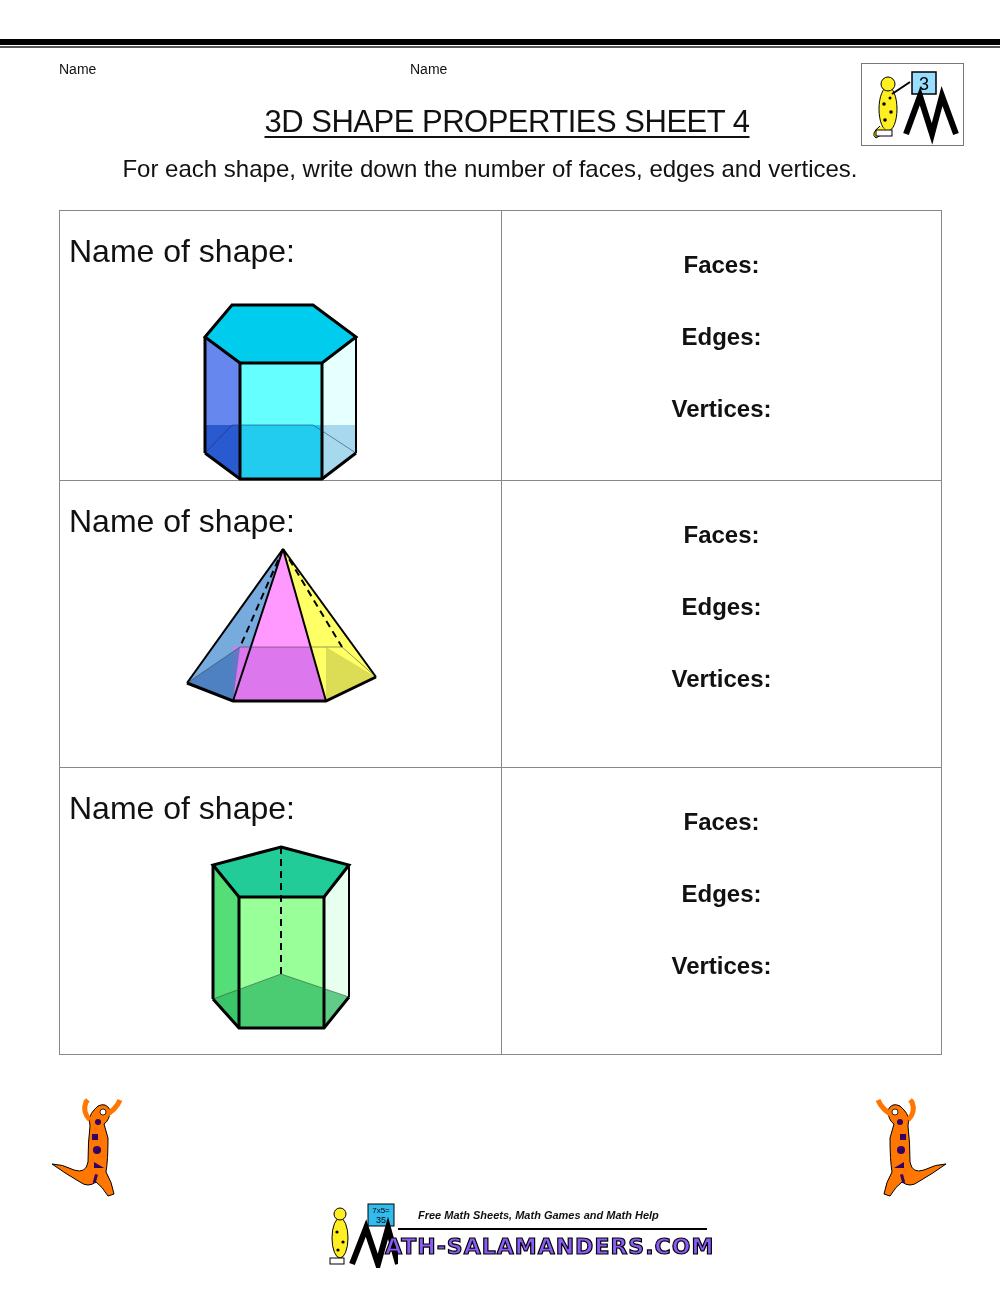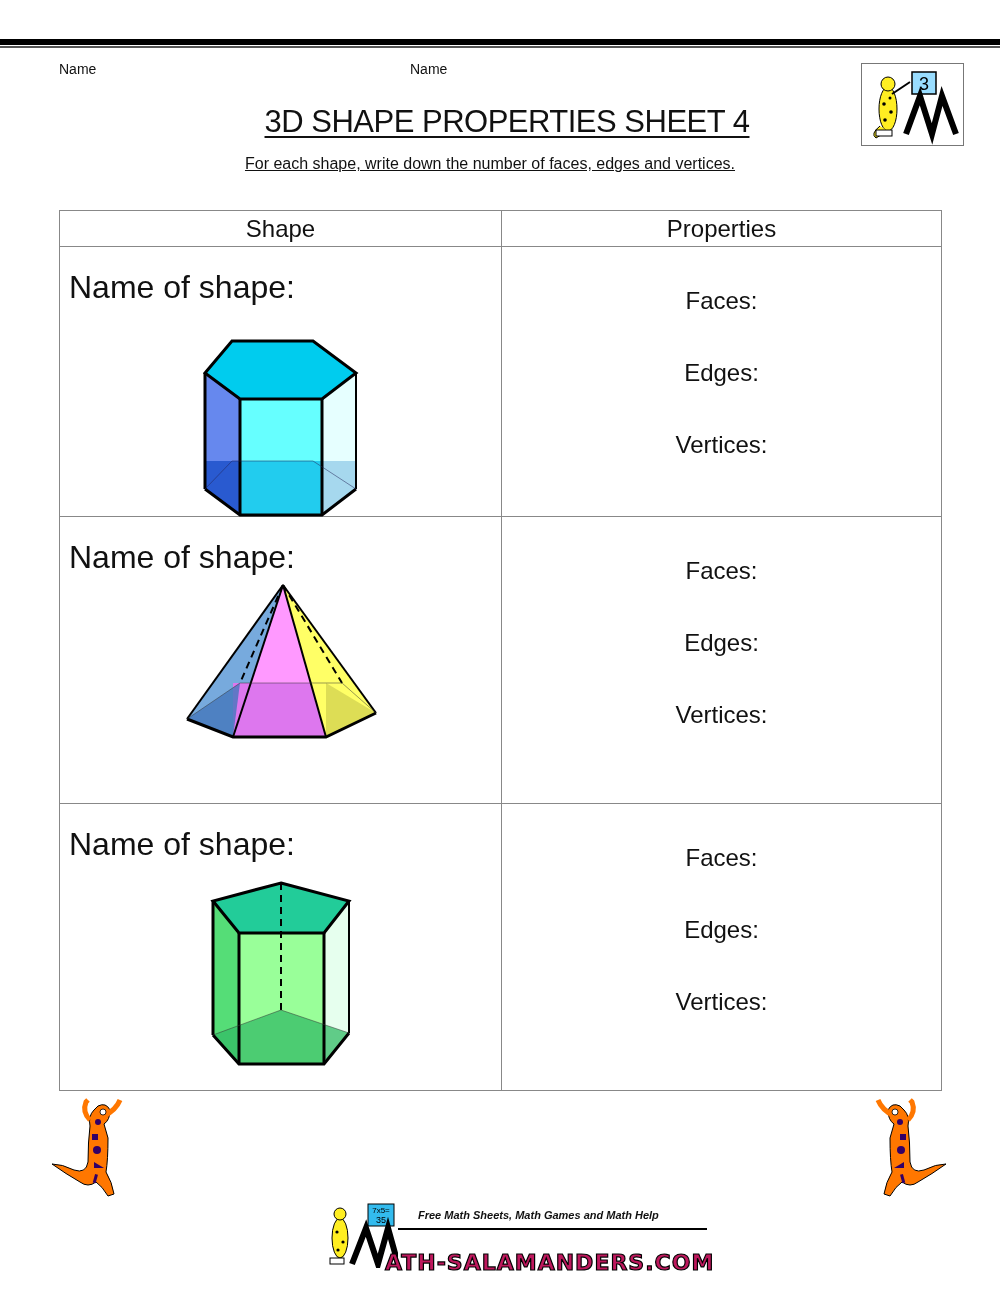--- a/index.html
+++ b/index.html
@@ -3,34 +3,34 @@
 <meta charset="utf-8">
 <style>
   html, body { margin:0; padding:0; background:#ffffff; }
   body { width:1000px; height:1294px; position:relative; overflow:hidden; font-family:"Liberation Sans", "DejaVu Sans", sans-serif; color:#111; }
   .top-rule { position:absolute; left:0; top:39px; width:1000px; height:6px; background:#000; }
   .top-rule2 { position:absolute; left:0; top:46px; width:1000px; height:2px; background:#555; }
   .lbl-small { position:absolute; font-size:14px; color:#111; }
   .logo-box { position:absolute; left:861px; top:63px; width:101px; height:81px; border:1px solid #777; background:#fff; }
   .title { position:absolute; left:7px; width:1000px; top:104px; text-align:center; font-size:31px; letter-spacing:-0.5px; }
   .title span { text-decoration:underline; text-decoration-thickness:2px; text-underline-offset:4px; }
-  .instr { position:absolute; left:0; width:980px; top:155px; text-align:center; font-size:16px;text-decoration:underline; }
+  .instr { position:absolute; left:0; width:980px; top:155px; text-align:center; font-size:24px; }
   table.ws { position:absolute; left:59px; top:210px; width:883px; border-collapse:collapse; }
   table.ws td, table.ws th { border:1px solid #888; padding:0; vertical-align:top; }
   table.ws th { font-weight:normal; font-size:24px; height:35px; text-align:center; vertical-align:middle; }
   .cell-shape { position:relative; width:441px; }
   .cell-props { position:relative; }
   .r1 { height:270px; } .r2 { height:287px; } .r3 { height:287px; }
   .name-lbl { position:absolute; left:9px; top:22px; font-size:32px; }
-  .prop { position:absolute; left:0; width:100%; text-align:center; font-size:24px; }
+  .prop { position:absolute; left:0; width:100%; text-align:center; font-size:24px;font-weight:bold; }
   .shape-svg { position:absolute; }
   .sal { position:absolute; }
   .footer-text { position:absolute; left:418px; top:1209px; font-size:11px; font-weight:bold;font-style:italic; }
   .footer-rule { position:absolute; left:398px; top:1228px; width:309px; height:2px; background:#000; }
-  .footer-brand { position:absolute; left:385px; top:1234px; font-size:22px; letter-spacing:1px; font-family:"DejaVu Sans", sans-serif; font-weight:bold; color:#be185d;margin-top:16px; -webkit-text-stroke:1.2px #000; }
+  .footer-brand { position:absolute; left:385px; top:1234px; font-size:22px; letter-spacing:1px; font-family:"DejaVu Sans", sans-serif; font-weight:bold; color:#8b5cf6; -webkit-text-stroke:1.2px #000; }
 </style>
 </head>
 <body>
 
 <div class="top-rule"></div>
 <div class="top-rule2"></div>
 
 <div class="lbl-small" style="left:59px;top:61px;">Name</div>
 <div class="lbl-small" style="left:410px;top:61px;">Name</div>
 
@@ -49,24 +49,20 @@
     <path d="M18 62 Q8 70 14 74 Q22 70 24 66" fill="#ffee22" stroke="#000" stroke-width="1"></path>
     <rect x="14" y="66" width="16" height="6" fill="#fff" stroke="#000" stroke-width="1"></rect>
   </svg>
 </div>
 
 <div class="title"><span>3D SHAPE PROPERTIES SHEET 4</span></div>
 <div class="instr">For each shape, write down the number of faces, edges and vertices.</div>
 
 <table class="ws">
   <tbody>
-      <tr>
-    <th>Shape</th>
-    <th>Properties</th>
-  </tr>
 
   <tr class="r1">
     <td class="cell-shape">
       <div class="name-lbl">Name of shape:</div>
       <svg class="shape-svg" style="left:140px;top:84px;" width="160" height="188" viewBox="0 0 160 188">
         <polygon points="5,42 40,68 40,184 5,158" fill="#6688ee"></polygon>
         <polygon points="5,158 40,184 40,130 5,130" fill="#2255cc" opacity="0.9"></polygon>
         <polygon points="40,68 122,68 122,184 40,184" fill="#66ffff"></polygon>
         <polygon points="40,130 122,130 122,184 40,184" fill="#22ccee"></polygon>
         <polygon points="122,68 156,42 156,158 122,184" fill="#e6ffff"></polygon>

